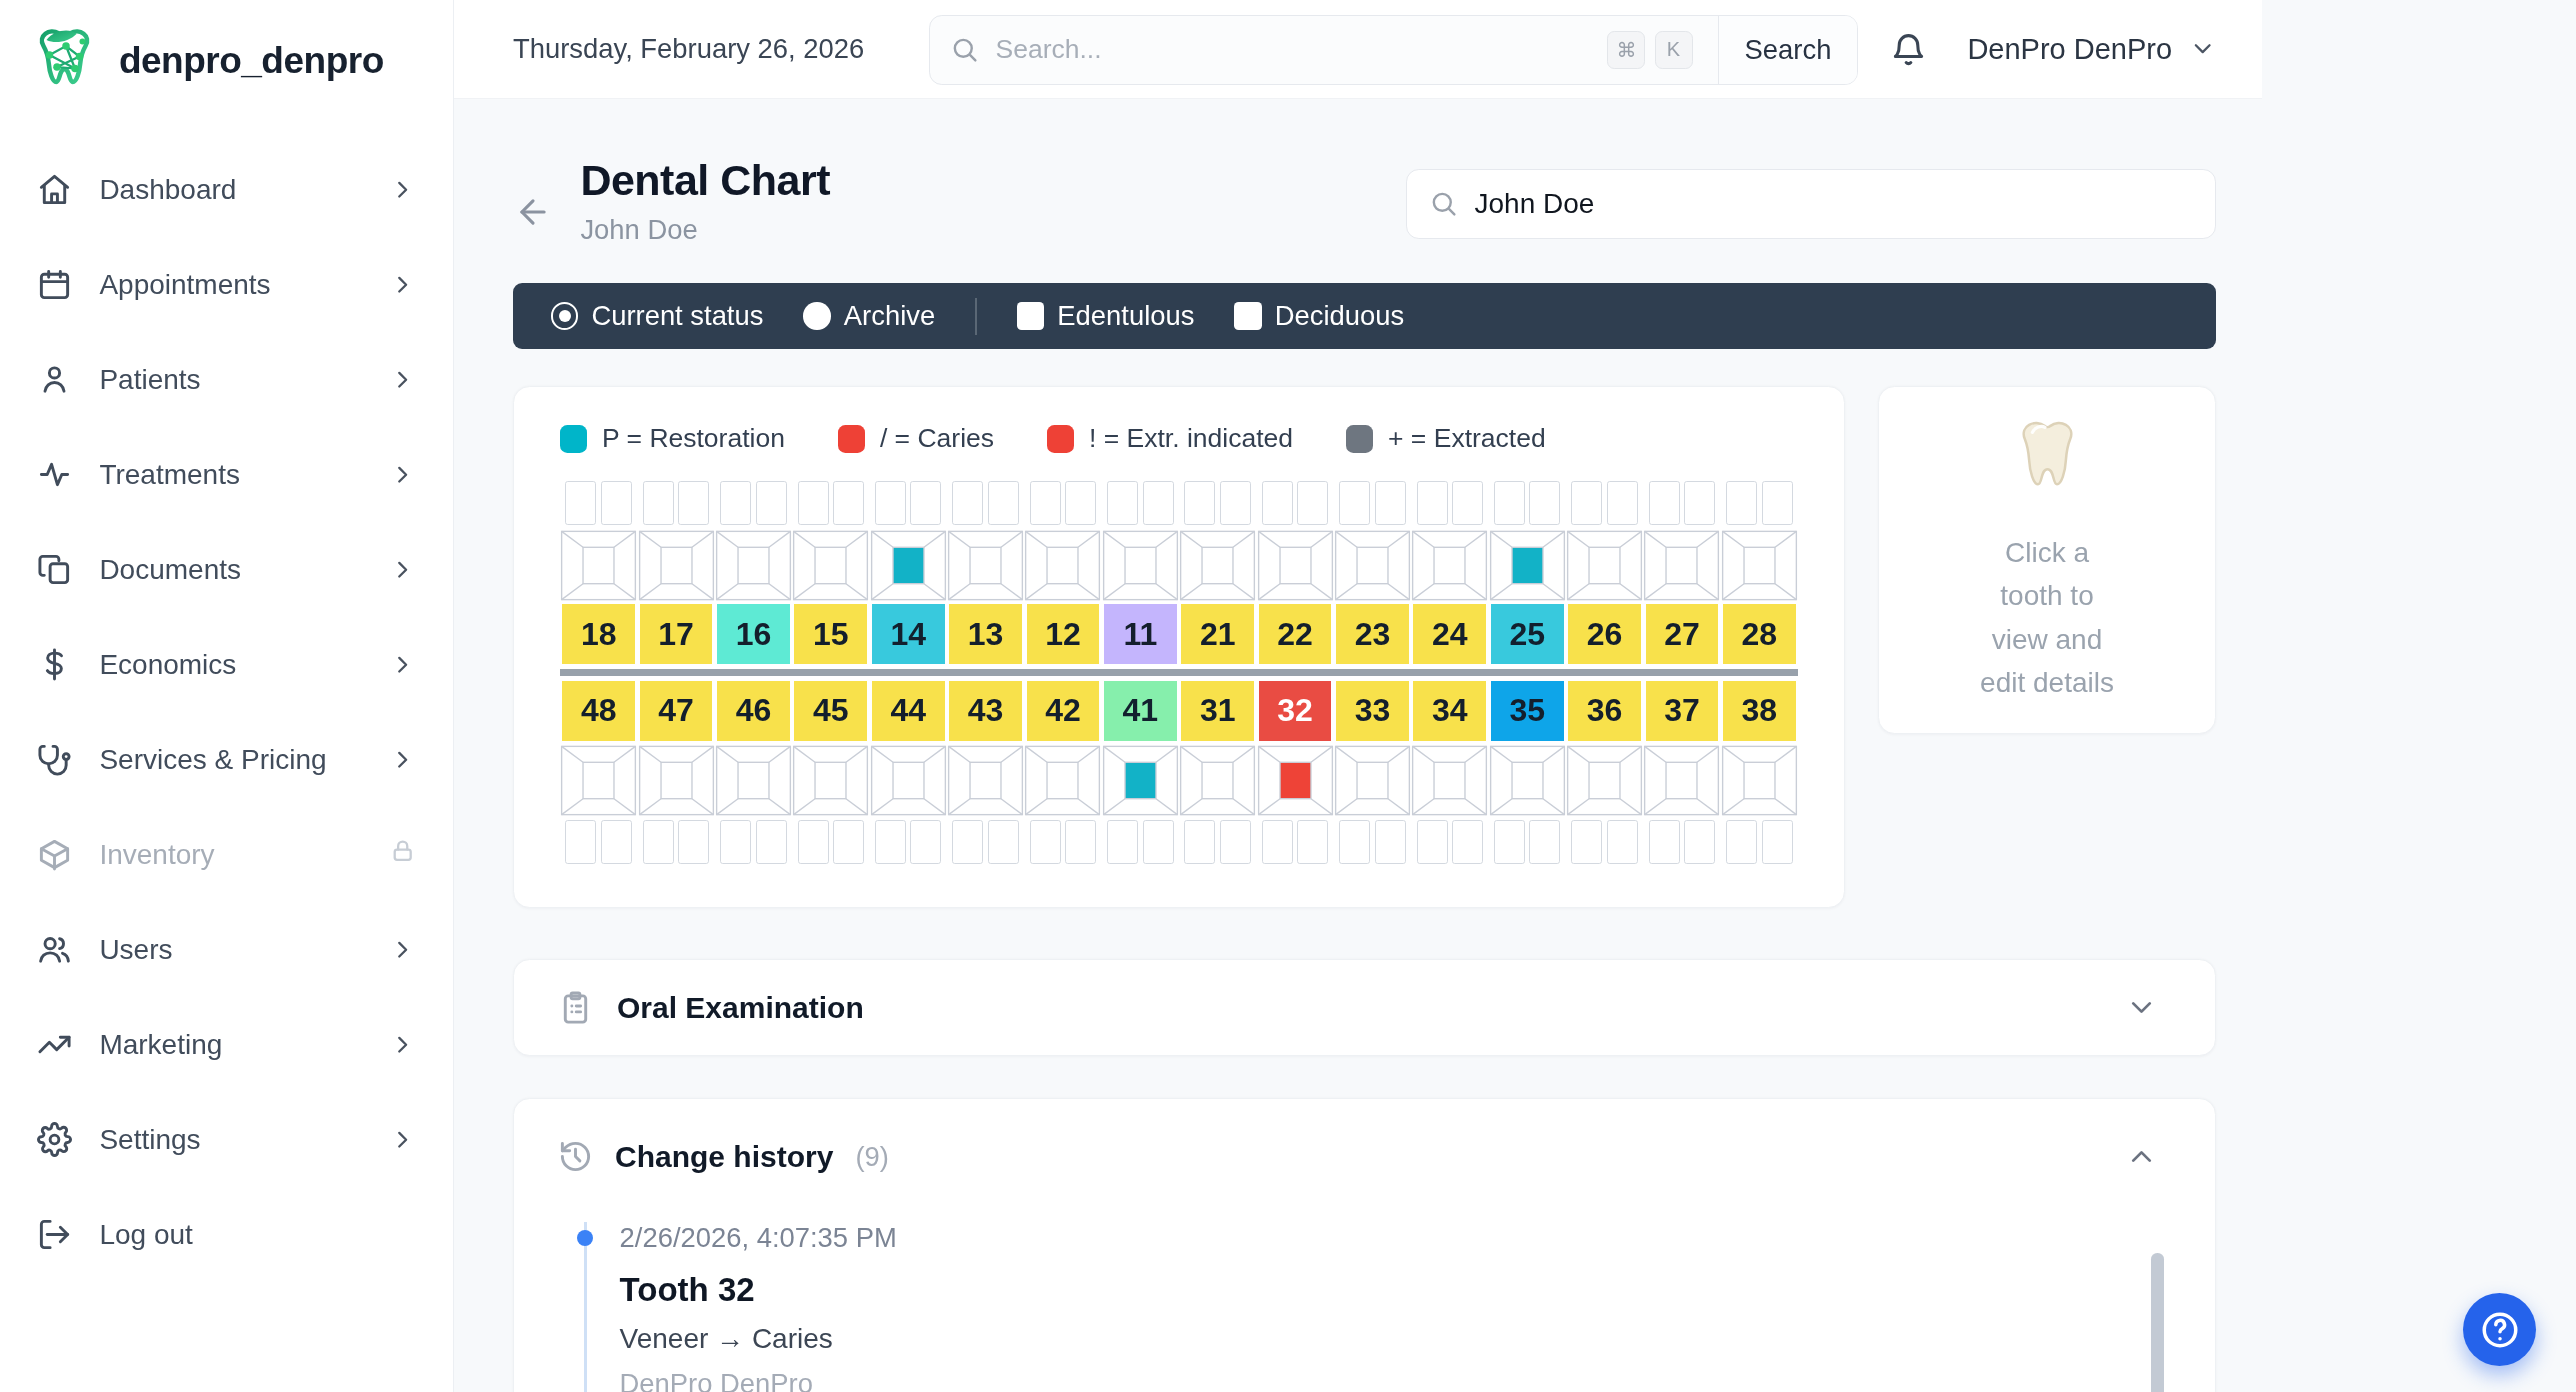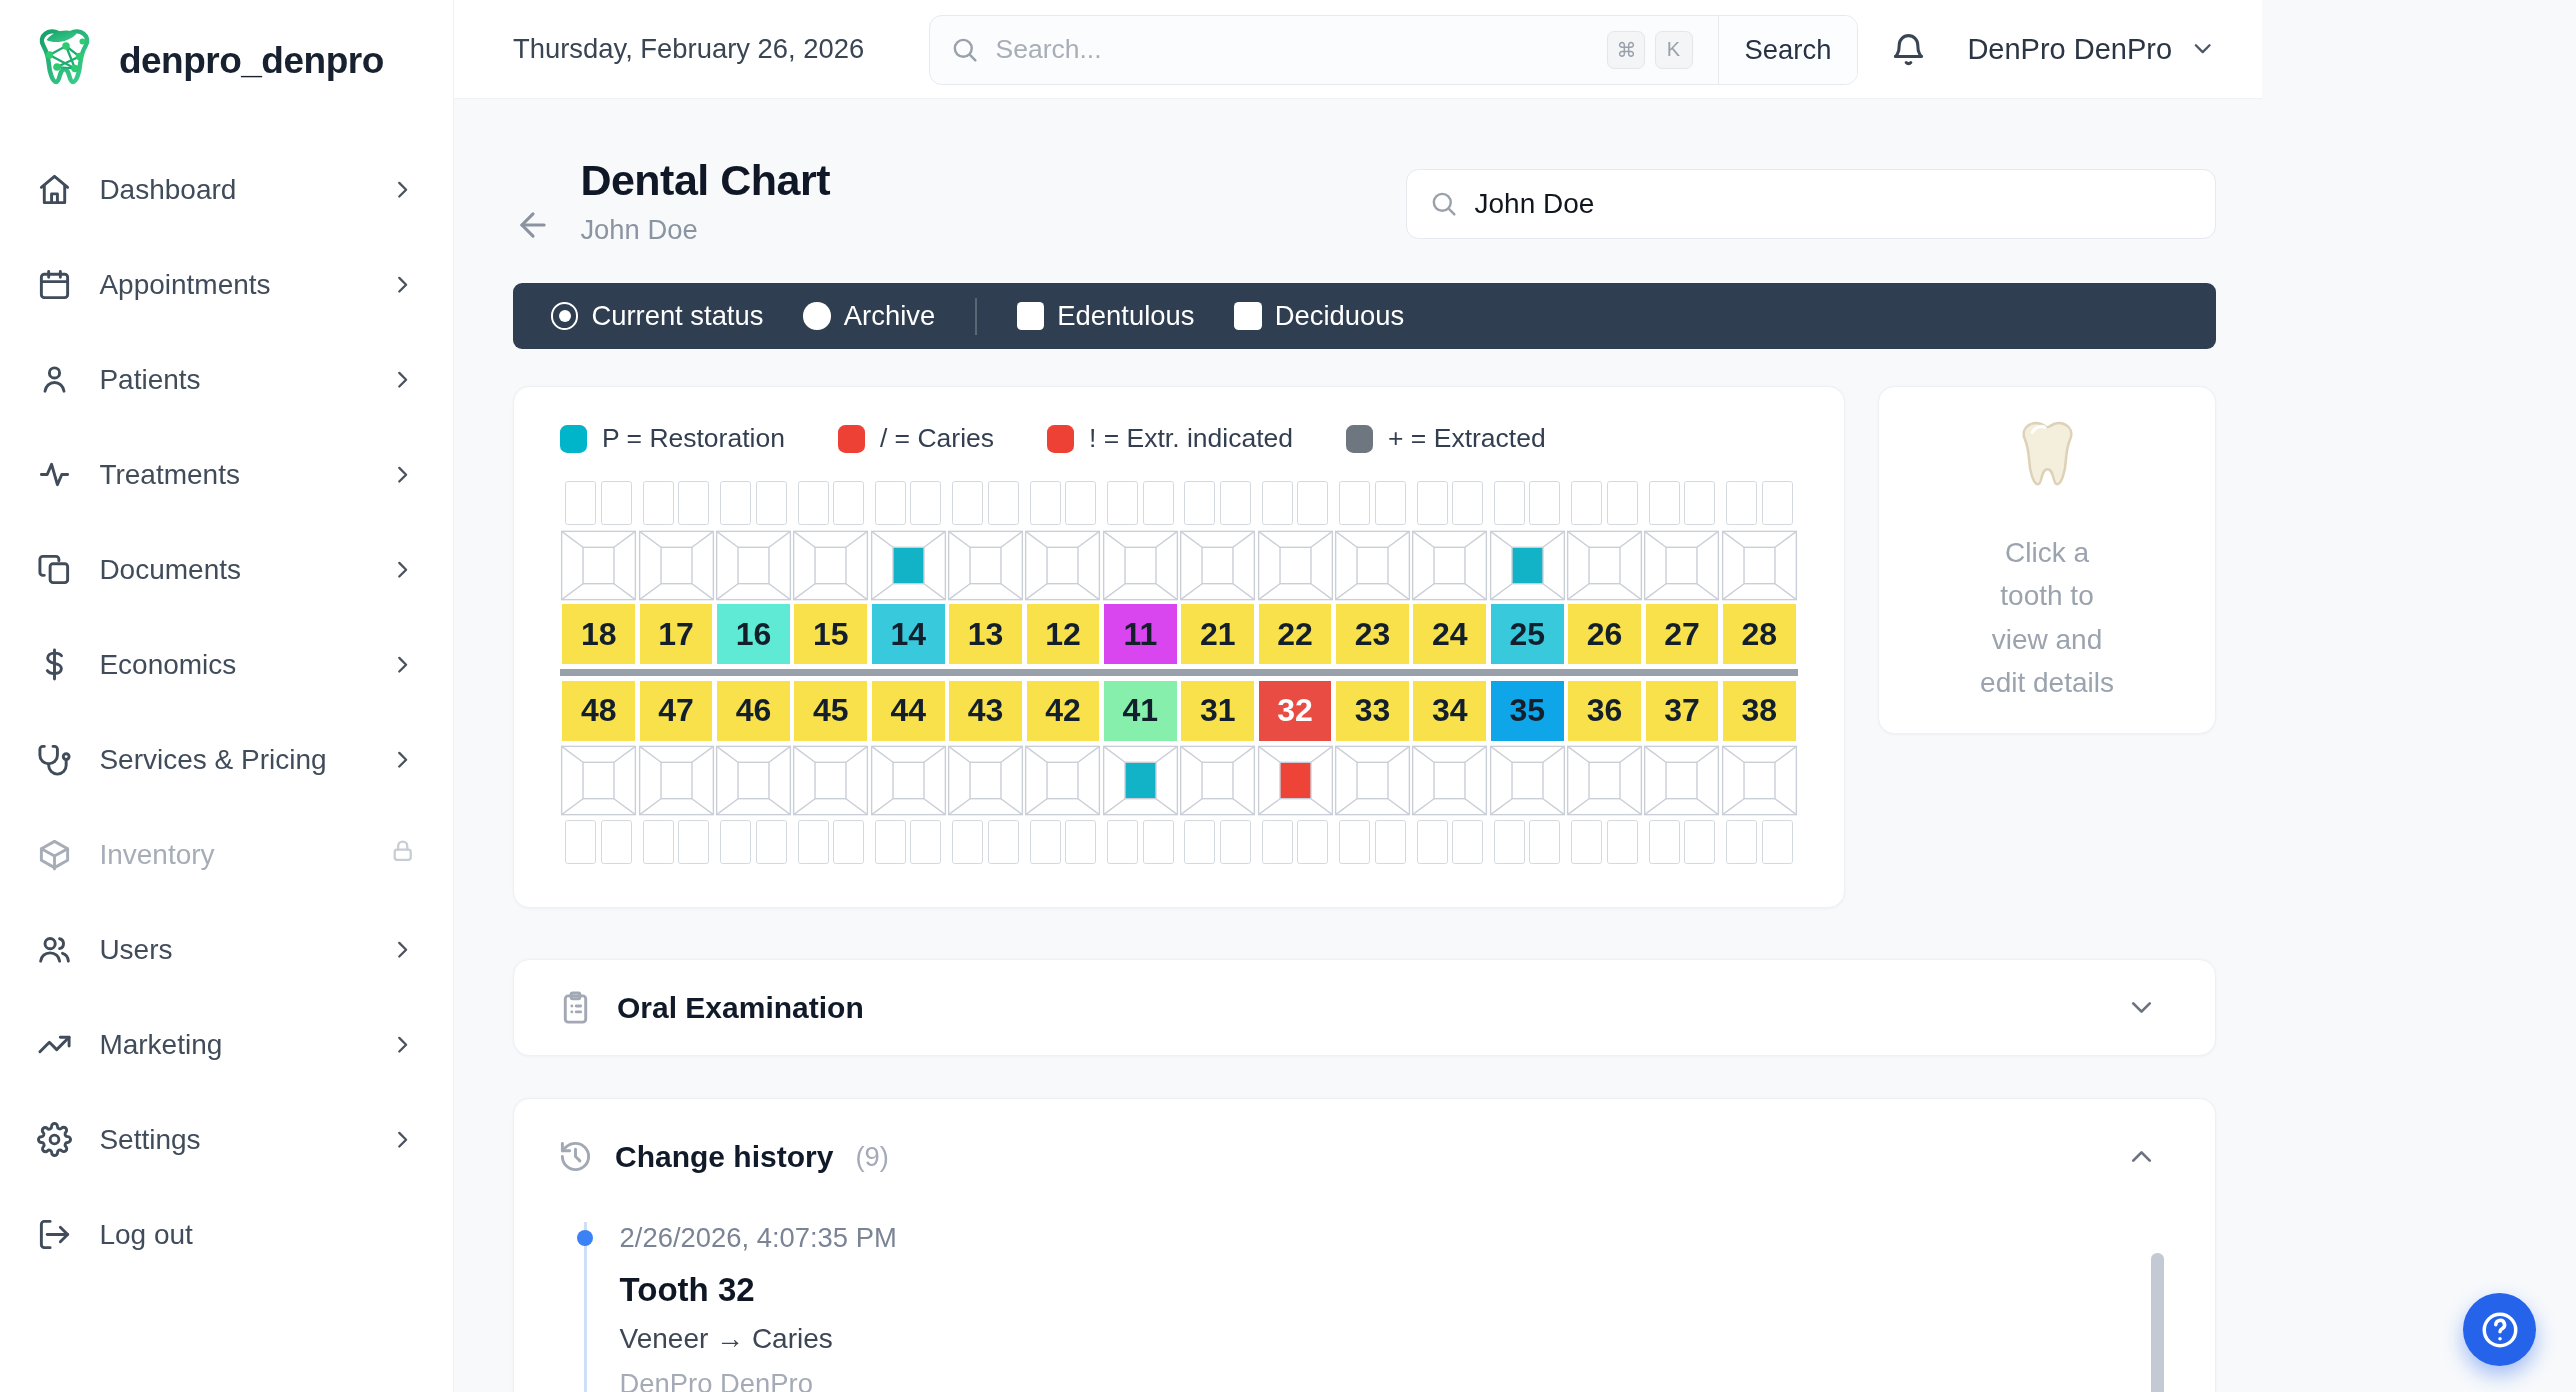--- a/index.html
+++ b/index.html
@@ -37,21 +37,21 @@
   .top-right { margin-left:auto; display:flex; align-items:center; gap:40px; }
   .bell { color:#3a4554; width:37px; height:37px; background:none; border:none; cursor:pointer; }
   .bell svg { width:37px; height:37px; }
   .user-menu { display:flex; align-items:center; gap:16.5px; cursor:pointer; }
   .user-name { font-size:29px; color:#2b3543; }
   .user-chev { color:#4b5563; width:27.4px; height:27.4px; }
   .user-chev svg { width:27.4px; height:27.4px; }
 
   
   .content { flex:1; padding:57px 46px 0 59px; position:relative; }
-  .page-head { display:flex; align-items:flex-end; position:relative; margin-bottom:37px; }
+  .page-head { display:flex; align-items:center; position:relative; margin-bottom:37px; }
   .back-btn { background:none; border:none; color:#8b93a0; margin-top:24px; cursor:pointer; width:40px; height:40px; }
   .back-btn svg { width:38px; height:38px; }
   .titles { margin-left:27.4px; }
   .page-title { font-size:43px; font-weight:bold; color:#101827; letter-spacing:-0.5px; }
   .page-subtitle { font-size:27.4px; color:#8b94a1; margin-top:9.1px; }
   .patient-search { position:absolute; right:0; top:12.8px; width:810px; height:70px; background:#fff; border:0.9px solid #e6e9ee; border-radius:12.8px; display:flex; align-items:center; gap:16.5px; padding:0 22px; }
   .patient-search svg { width:29px; height:29px; color:#9aa1ab; flex-shrink:0; }
   .patient-input { flex:1; border:none; outline:none; background:transparent; font-size:28px; color:#10161f; font-family:inherit; }
 
   .filterbar { height:66px; background:#2f3e50; border-radius:9.1px; display:flex; align-items:center; padding:0 38px; gap:40px; color:#fff; font-size:27.4px; }
@@ -468,21 +468,21 @@
                     <span class="root"></span>
                   </div>
                   <div class="crown"><svg width="77" height="71" viewBox="0 0 84 78">
                       <rect x="1.5" y="1.5" width="81" height="75" fill="#fff" stroke="#c9ced7" stroke-width="1.5"></rect>
                       <line x1="1.5" y1="1.5" x2="25" y2="19" stroke="#c9ced7" stroke-width="1.5"></line>
                       <line x1="82.5" y1="1.5" x2="59" y2="19" stroke="#c9ced7" stroke-width="1.5"></line>
                       <line x1="1.5" y1="76.5" x2="25" y2="59" stroke="#c9ced7" stroke-width="1.5"></line>
                       <line x1="82.5" y1="76.5" x2="59" y2="59" stroke="#c9ced7" stroke-width="1.5"></line>
                       <rect x="25" y="19" width="34" height="40" fill="#fff" stroke="#c9ced7" stroke-width="1.5"></rect>
                     </svg></div>
-                  <div class="tnum" style="background:#d946ef;color:#141f2c">11</div>
+                  <div class="tnum" style="background:#c4b5fd;color:#141f2c">11</div>
                 </div>
                 <div class="tooth-col">
                   <div class="roots">
                     <span class="root"></span>
                     <span class="root"></span>
                   </div>
                   <div class="crown"><svg width="77" height="71" viewBox="0 0 84 78">
                       <rect x="1.5" y="1.5" width="81" height="75" fill="#fff" stroke="#c9ced7" stroke-width="1.5"></rect>
                       <line x1="1.5" y1="1.5" x2="25" y2="19" stroke="#c9ced7" stroke-width="1.5"></line>
                       <line x1="82.5" y1="1.5" x2="59" y2="19" stroke="#c9ced7" stroke-width="1.5"></line>

